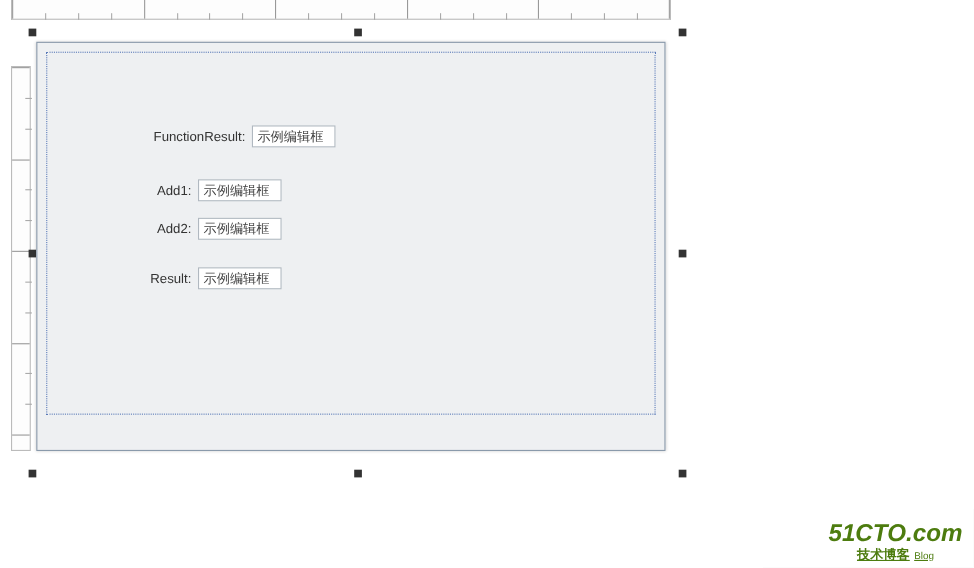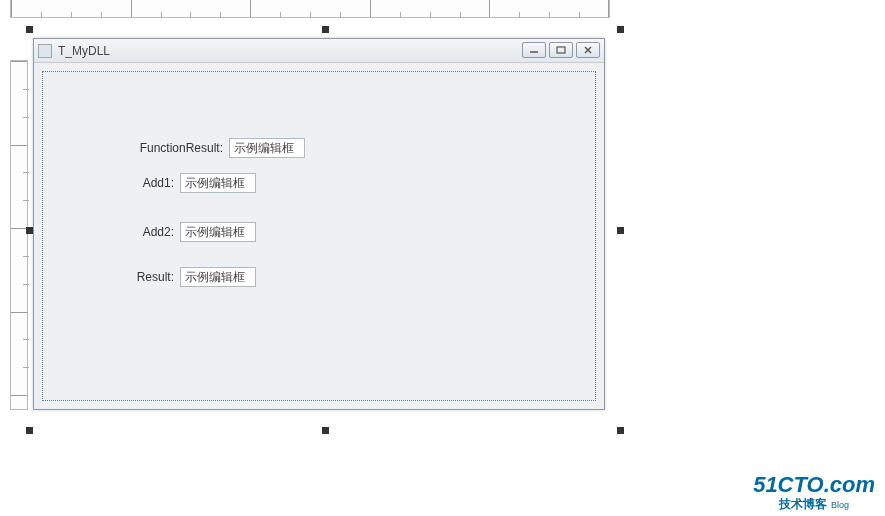--- a/index.html
+++ b/index.html
@@ -164,27 +164,27 @@
     right: 14px;
     bottom: 10px;
     display: flex;
     gap: 18px;
   }
   .watermark {
     position: absolute;
     right: 10px;
     bottom: 6px;
     text-align: center;
-    color: #0369a1;
+    color: #4d7c0f;
     font-family: Arial, sans-serif;
     text-shadow: 1px 1px 0 #fff;
     line-height:1;
   }
   .watermark .l1 { font-size: 22px; font-weight: bold; font-style: italic; letter-spacing:0px;}
-  .watermark .l2 { font-size: 12px; font-weight: bold; margin-top:2px;}
+  .watermark .l2 { font-size: 12px; font-weight: bold; margin-top:2px;text-decoration:underline;}
   .watermark .blog { font-size:9px; font-weight:normal; margin-left:4px;}
 </style>
 </head>
 <body>
 
 <div class="canvas-bg"></div>
 
 <div class="ruler-h">
   <div class="tick" style="left:0%"></div>
   <div class="tick minor" style="left:5%"></div>
@@ -230,51 +230,29 @@
   <div class="sel-handle" style="left:50%; top:-4px; margin-left:-3px"></div>
   <div class="sel-handle" style="right:-4px; top:-4px"></div>
   <div class="sel-handle" style="left:-4px; top:50%; margin-top:-3px"></div>
   <div class="sel-handle" style="right:-4px; top:50%; margin-top:-3px"></div>
   <div class="sel-handle" style="left:-4px; bottom:-4px"></div>
   <div class="sel-handle" style="left:50%; bottom:-4px; margin-left:-3px"></div>
   <div class="sel-handle" style="right:-4px; bottom:-4px"></div>
 </div>
 
 <div class="dialog-window">
-  <div class="title-bar">
-    <div class="title-icon"></div>
-    <div class="title-text">T_MyDLL</div>
-    <div class="win-btns">
-      <div class="win-btn">
-        <svg width="10" height="8" viewBox="0 0 10 8">
-            <line x1="1" y1="6" x2="9" y2="6" stroke="#555" stroke-width="1.5"></line>
-          </svg>
-      </div>
-      <div class="win-btn">
-        <svg width="10" height="8" viewBox="0 0 10 8">
-            <rect x="1" y="1" width="8" height="6" fill="none" stroke="#555" stroke-width="1.2"></rect>
-          </svg>
-      </div>
-      <div class="win-btn">
-        <svg width="10" height="8" viewBox="0 0 10 8">
-            <line x1="2" y1="1" x2="8" y2="7" stroke="#555" stroke-width="1.5"></line>
-            <line x1="8" y1="1" x2="2" y2="7" stroke="#555" stroke-width="1.5"></line>
-          </svg>
-      </div>
-    </div>
-  </div>
 
   <div class="dialog-body">
 
     <div class="form-row" style="left:92px; top:66px">
       <div class="form-label">FunctionResult:</div>
       <input class="form-input" value="示例编辑框" style="">
     </div>
 
-    <div class="form-row" style="left:92px; top:101px">
+    <div class="form-row" style="left:92px; top:115px">
       <div class="form-label sm">Add1:</div>
       <input class="form-input" value="示例编辑框" style="">
     </div>
 
     <div class="form-row" style="left:92px; top:150px">
       <div class="form-label sm">Add2:</div>
       <input class="form-input" value="示例编辑框" style="">
     </div>
 
     <div class="form-row" style="left:92px; top:195px">

